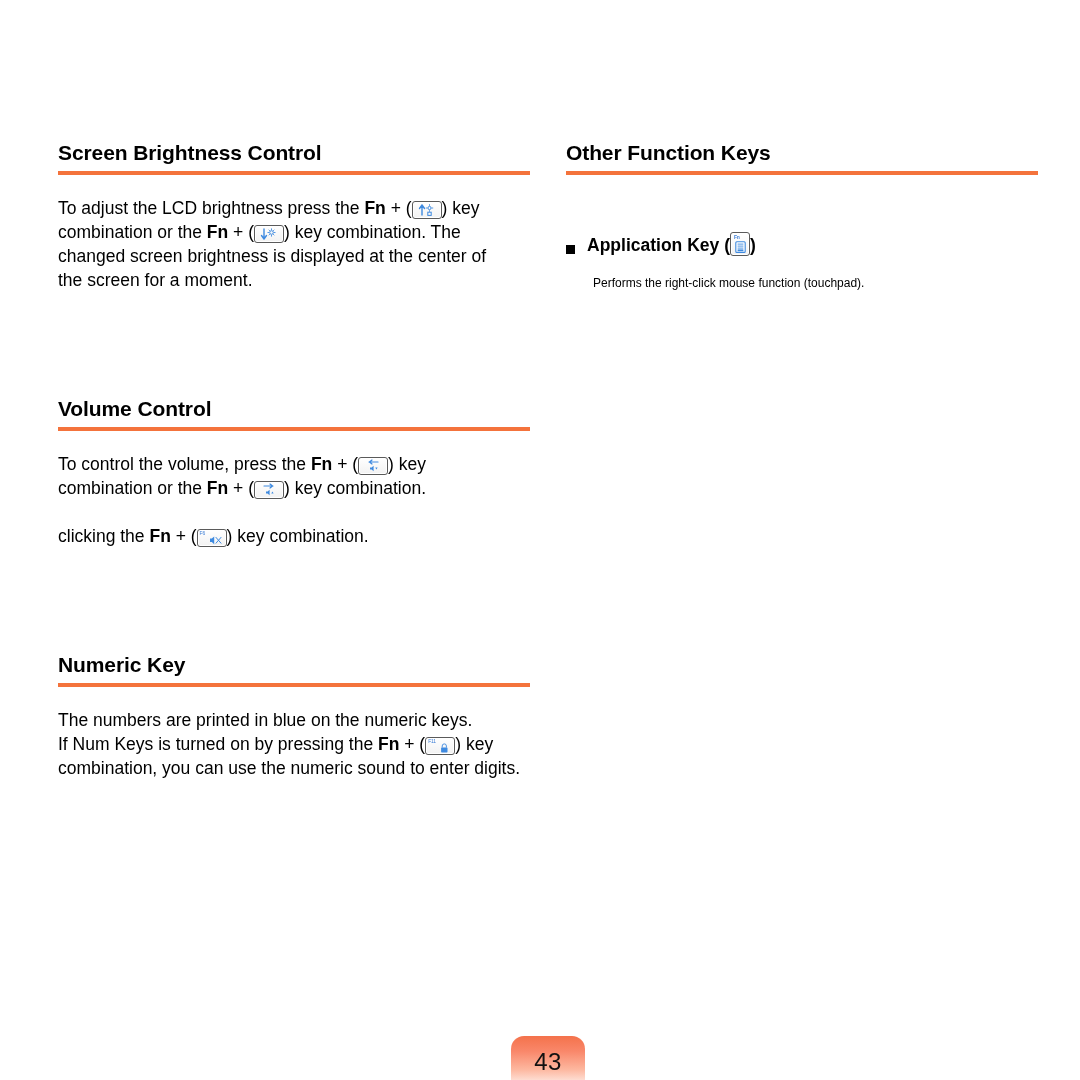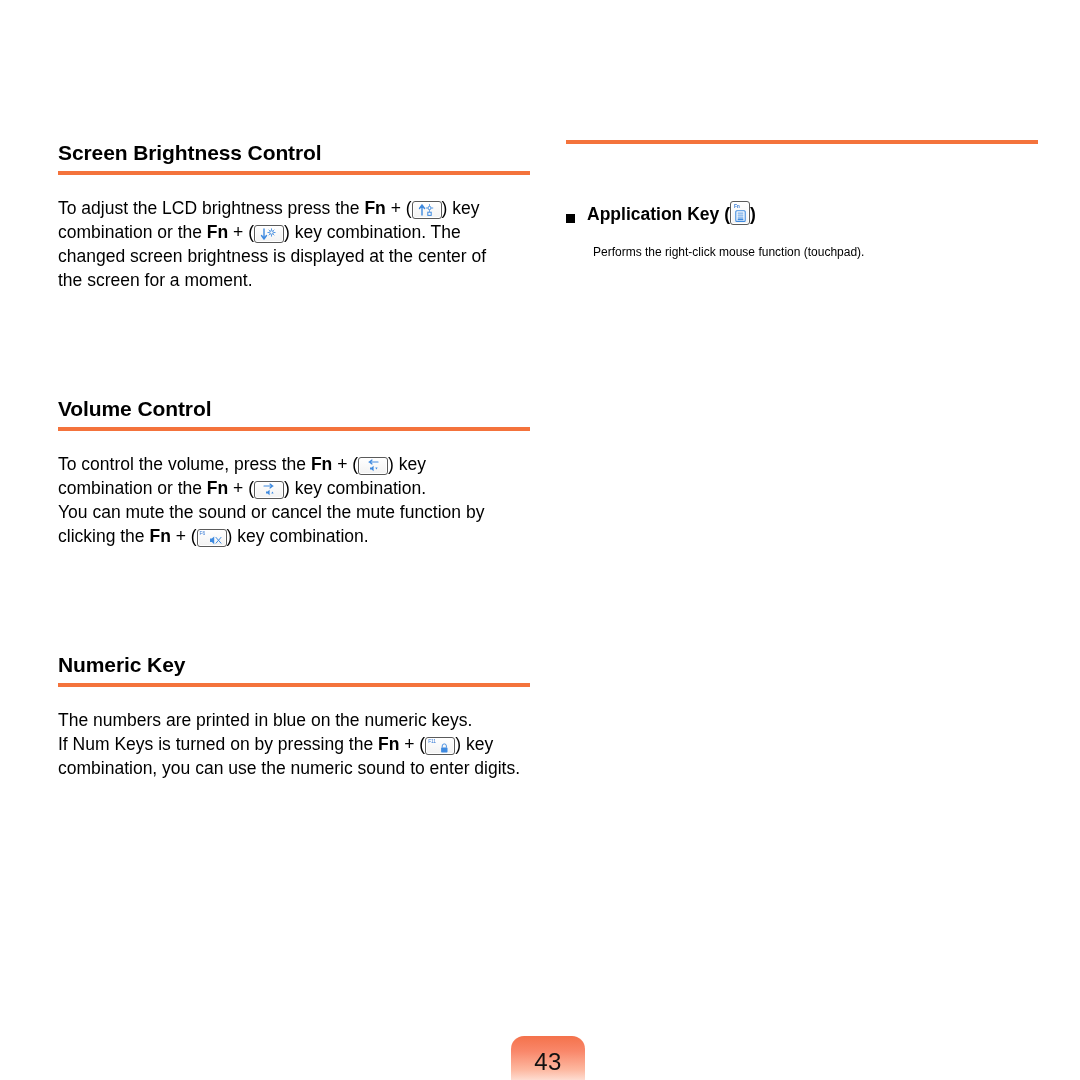--- a/index.html
+++ b/index.html
@@ -186,21 +186,21 @@
               <path d="M19 4 L10 4 M10.4 4 L13 2 M10.4 4 L13 6" stroke="#3E8AE0" stroke-width="1.2" fill="none" stroke-linecap="round"></path>
               <path d="M11 9.5 L12.6 9.5 L14.6 7.8 L14.6 13.2 L12.6 11.5 L11 11.5 Z" fill="#3E8AE0"></path>
               <path d="M16.3 9.6 L18.6 9.6 L17.45 11.6 Z" fill="#3E8AE0"></path>
             </svg>
           </span></span><span>) key</span><br><span>combination or the </span><b>Fn</b><span> + (</span><span class="keycap wide"><span class="kc-inner">
             <svg class="kc-svg" width="28" height="16" viewBox="0 0 28 16">
               <path d="M9 4 L18 4 M17.6 4 L15 2 M17.6 4 L15 6" stroke="#3E8AE0" stroke-width="1.2" fill="none" stroke-linecap="round"></path>
               <path d="M11 9.5 L12.6 9.5 L14.6 7.8 L14.6 13.2 L12.6 11.5 L11 11.5 Z" fill="#3E8AE0"></path>
               <path d="M16.3 11.6 L18.6 11.6 L17.45 9.6 Z" fill="#3E8AE0"></path>
             </svg>
-          </span></span><span>) key combination.</span><br><span>You can mute the sound or cancel the mute function by</span><br><span>clicking the </span><b>Fn</b><span> + (</span><span class="keycap wide"><span class="kc-inner">
+          </span></span><span>) key combination.</span><br><br><span>clicking the </span><b>Fn</b><span> + (</span><span class="keycap wide"><span class="kc-inner">
             <span class="kc-flabel">F6</span>
             <svg class="kc-svg" style="left:11px;top:5px;" width="16" height="11" viewBox="0 0 16 11">
               <path d="M1 3.6 L2.8 3.6 L5.2 1.4 L5.2 9.2 L2.8 7 L1 7 Z" fill="#3E8AE0"></path>
               <path d="M7 2.4 L12 8.2 M12 2.4 L7 8.2" stroke="#3E8AE0" stroke-width="1" stroke-linecap="round"></path>
             </svg>
           </span></span><span>) key combination.</span></p>
     </div>
 
     <div class="section" style="margin-top:104px;">
       <h2 class="sec-title">Numeric Key</h2>
@@ -212,20 +212,21 @@
               <rect x="2.1" y="4.4" width="6.4" height="5" rx="0.7" fill="#3E8AE0"></rect>
             </svg>
           </span></span><span>) key</span><br><span>combination, you can use the numeric sound to enter digits.</span></p>
     </div>
 
   </div>
 
   <div class="col col-right">
 
     <div class="section">
+      <h2 class="sec-title">Other Function Keys</h2>
       <div class="sec-rule"></div>
 
       <div class="bullet-row">
         <span class="bullet-sq"></span>
         <span class="bullet-label"><span>Application Key</span><span> </span><span>(</span><span class="keycap square"><span class="kc-inner">
               <span class="kc-flabel" style="left:3px;top:1px;font-size:5px;">Fn</span>
               <svg class="kc-svg" style="left:4.5px;top:8px;" width="12" height="13" viewBox="0 0 12 13">
                 <rect x="0.8" y="0.8" width="9.4" height="10.6" rx="1" fill="#ffffff" stroke="#3E8AE0" stroke-width="1.1"></rect>
                 <path d="M2.6 3.1 L8.4 3.1 M2.6 5.1 L8.4 5.1 M2.6 7.1 L8.4 7.1" stroke="#3E8AE0" stroke-width="0.9"></path>
                 <rect x="2.6" y="8.4" width="5.8" height="1.8" fill="#3E8AE0"></rect>

